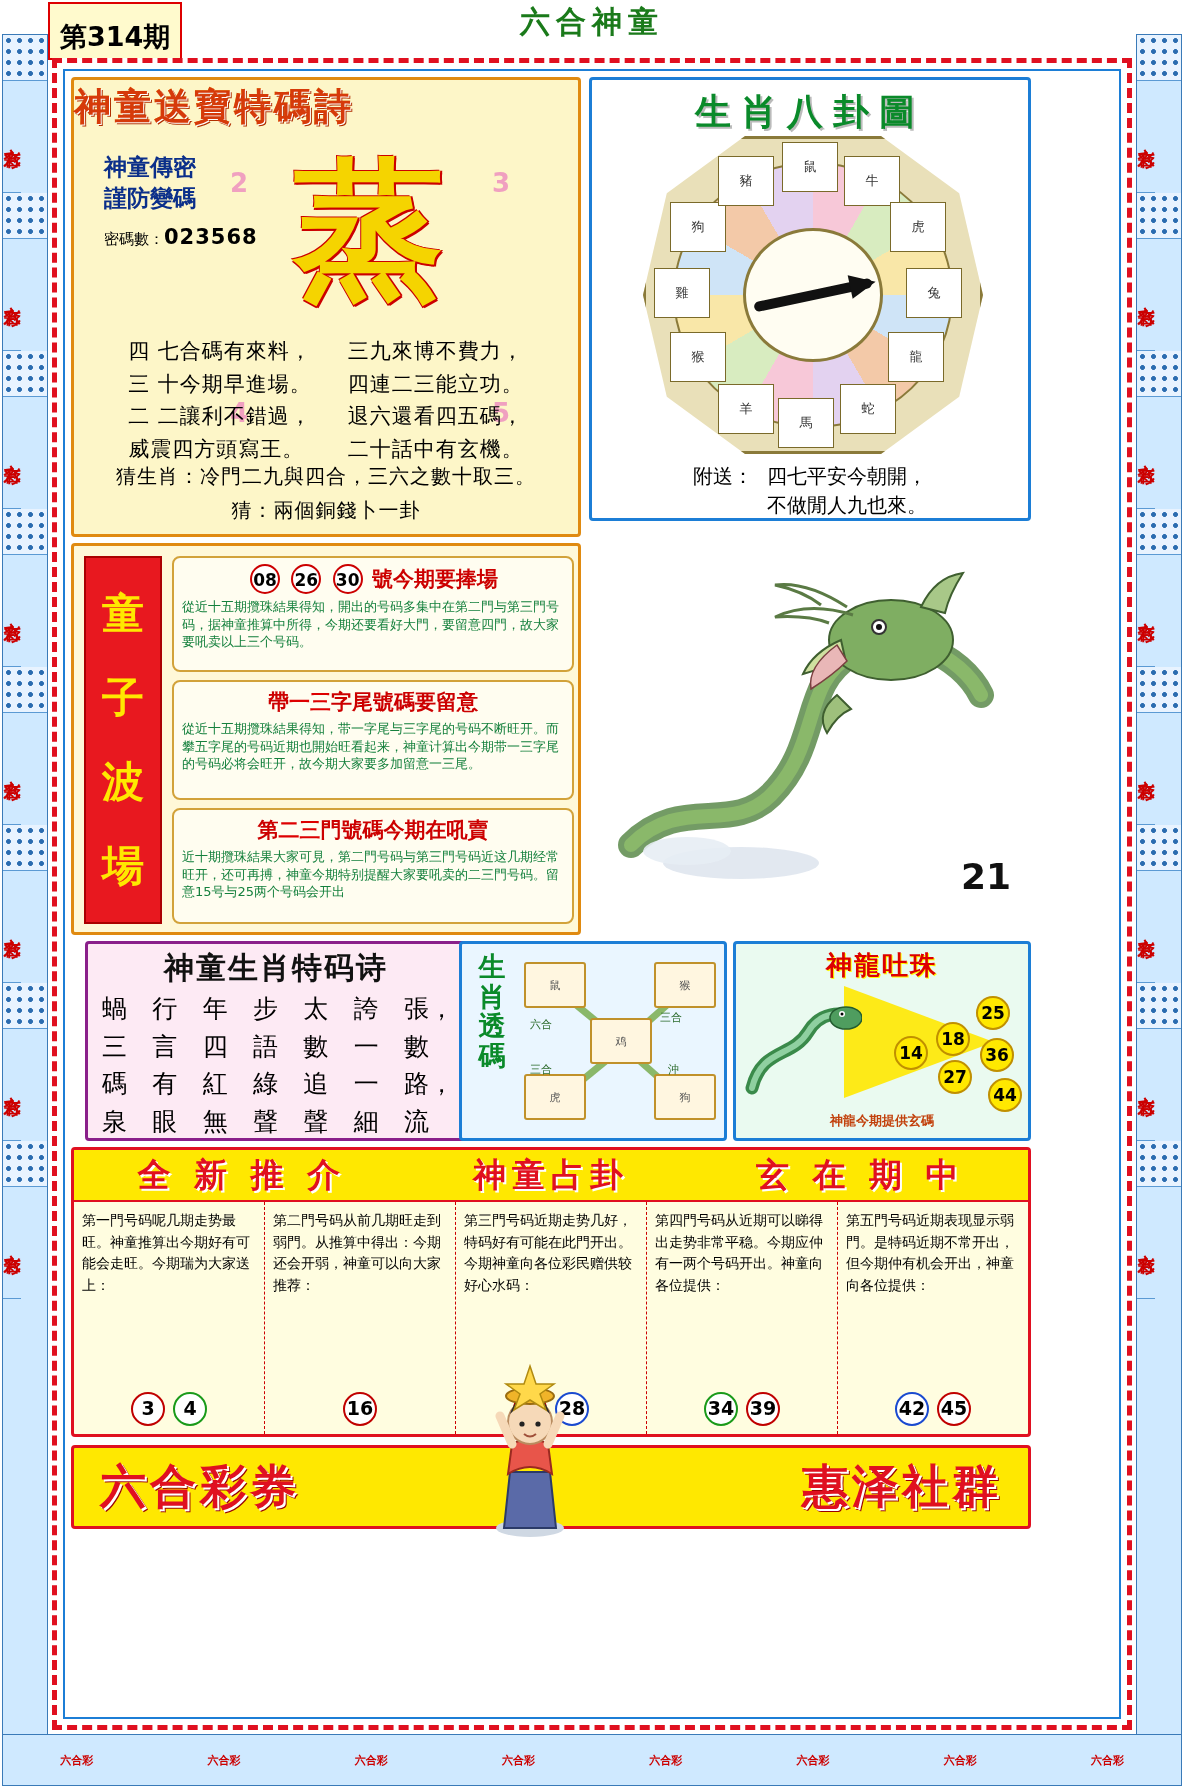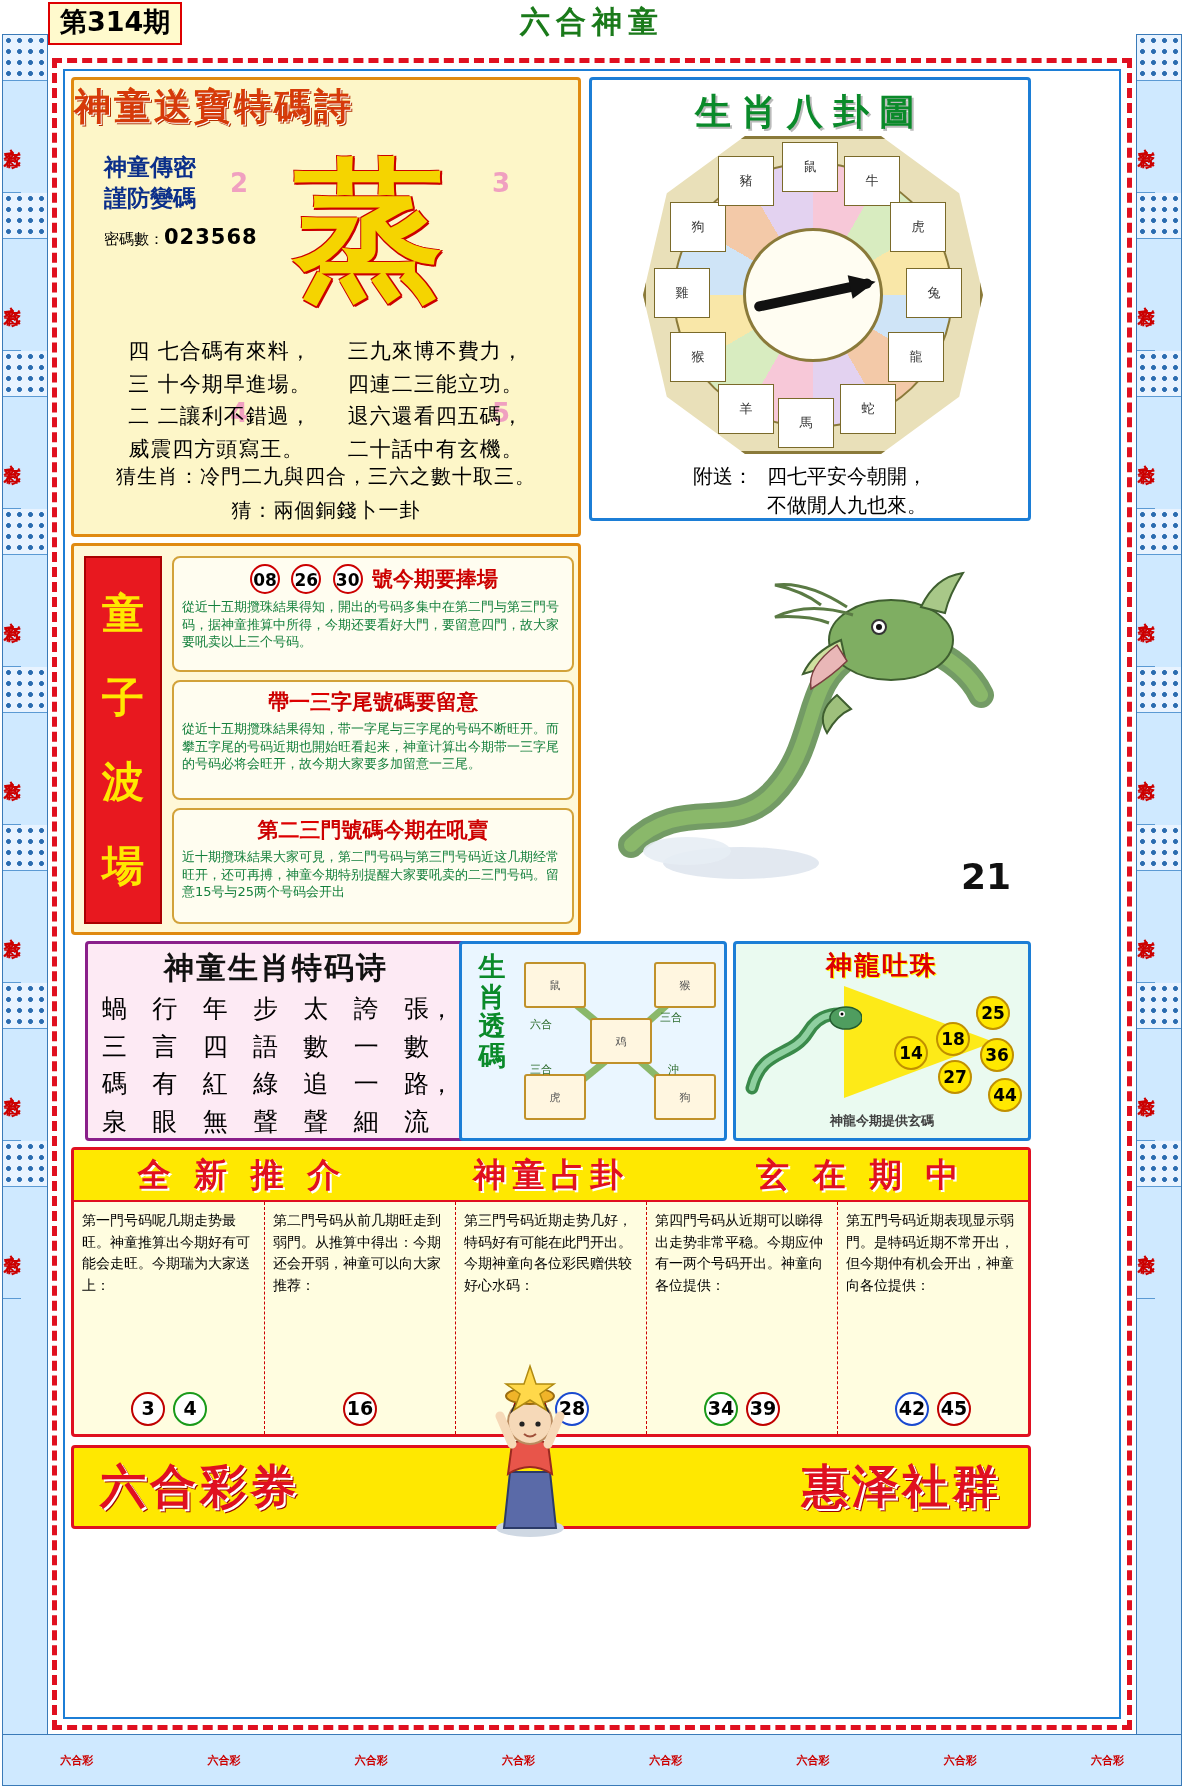--- a/index.html
+++ b/index.html
@@ -14,21 +14,21 @@
   }
   
   .top-bar {
     position: absolute;
     top: 0; left: 0; width: 1184px; height: 38px;
   }
   .issue-box {
     position: absolute; left: 48px; top: 2px;
     background: #fffacd;
     border: 2px solid #d00;
-    padding: 0 10px 3px 10px;
+    padding: 15px 10px 3px 10px;
     font-size: 27px;
     font-weight: bold;
     color: #000;
     font-family: "DejaVu Sans", sans-serif;
   }
   .top-title {
     position: absolute; left: 0; top: 0; width: 1184px;
     text-align: center;
     font-size: 30px;
     font-weight: bold;
@@ -302,21 +302,21 @@
     opacity: .9;
   }
   .pball {
     position: absolute; width: 34px; height: 34px; border-radius: 50%;
     background: #ffe800; border: 2px solid #c09000;
     color: #000; font-size: 17px; font-weight: bold;
     display: flex; align-items: center; justify-content: center;
   }
   #pearl .foot {
     position: absolute; left: 0; bottom: 8px; width: 100%;
-    text-align: center; font-size: 13px; color: #404040; font-weight: bold;
+    text-align: center; font-size: 13px; color: #c2410c; font-weight: bold;
   }
   
   #rec {
     left: 6px; top: 1076px; width: 960px; height: 290px;
     background: #fffde0;
     border: 3px solid #e01020;
     border-radius: 4px;
   }
   .rec-head {
     height: 52px; background: #ffe800;

